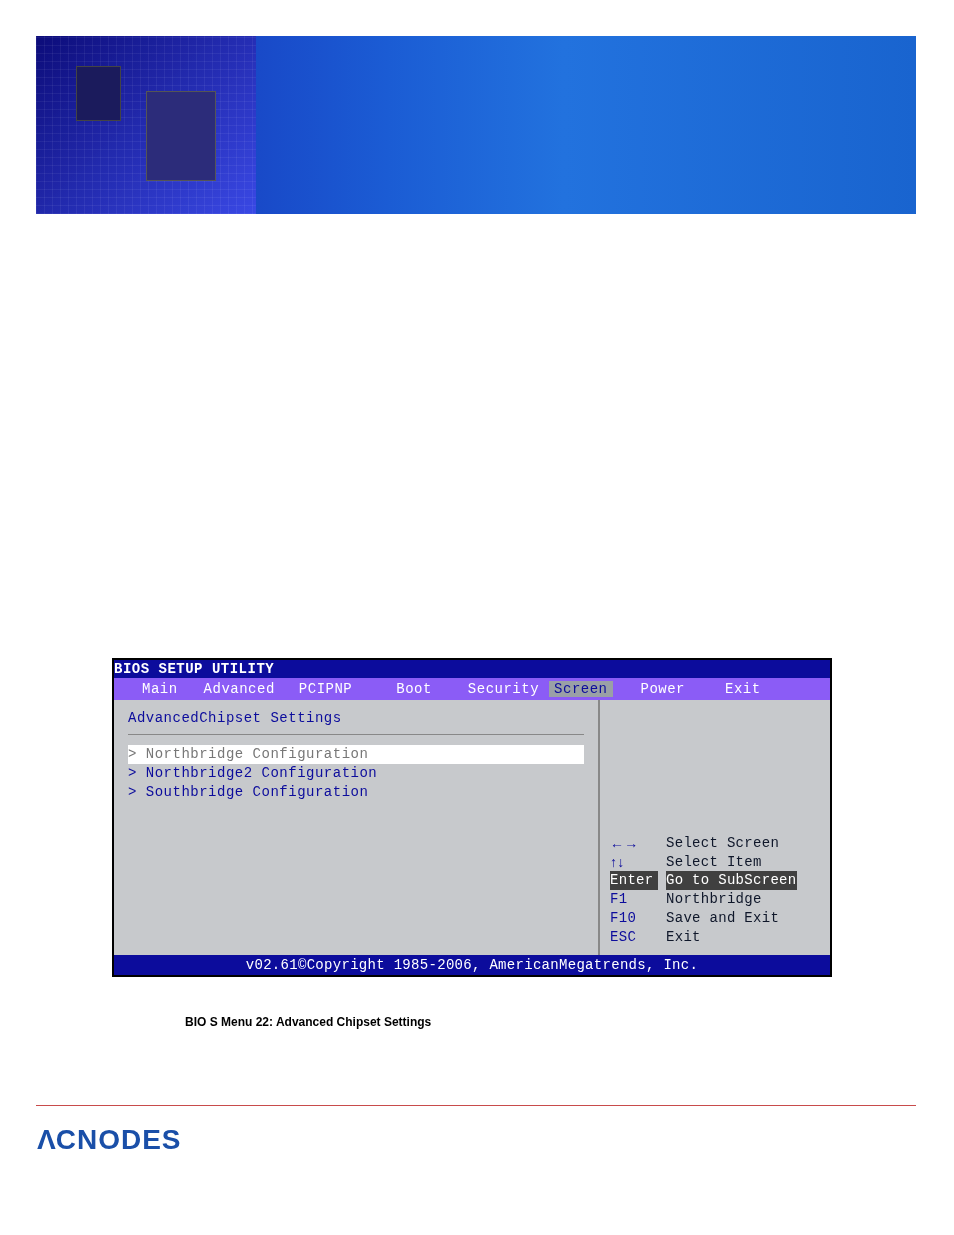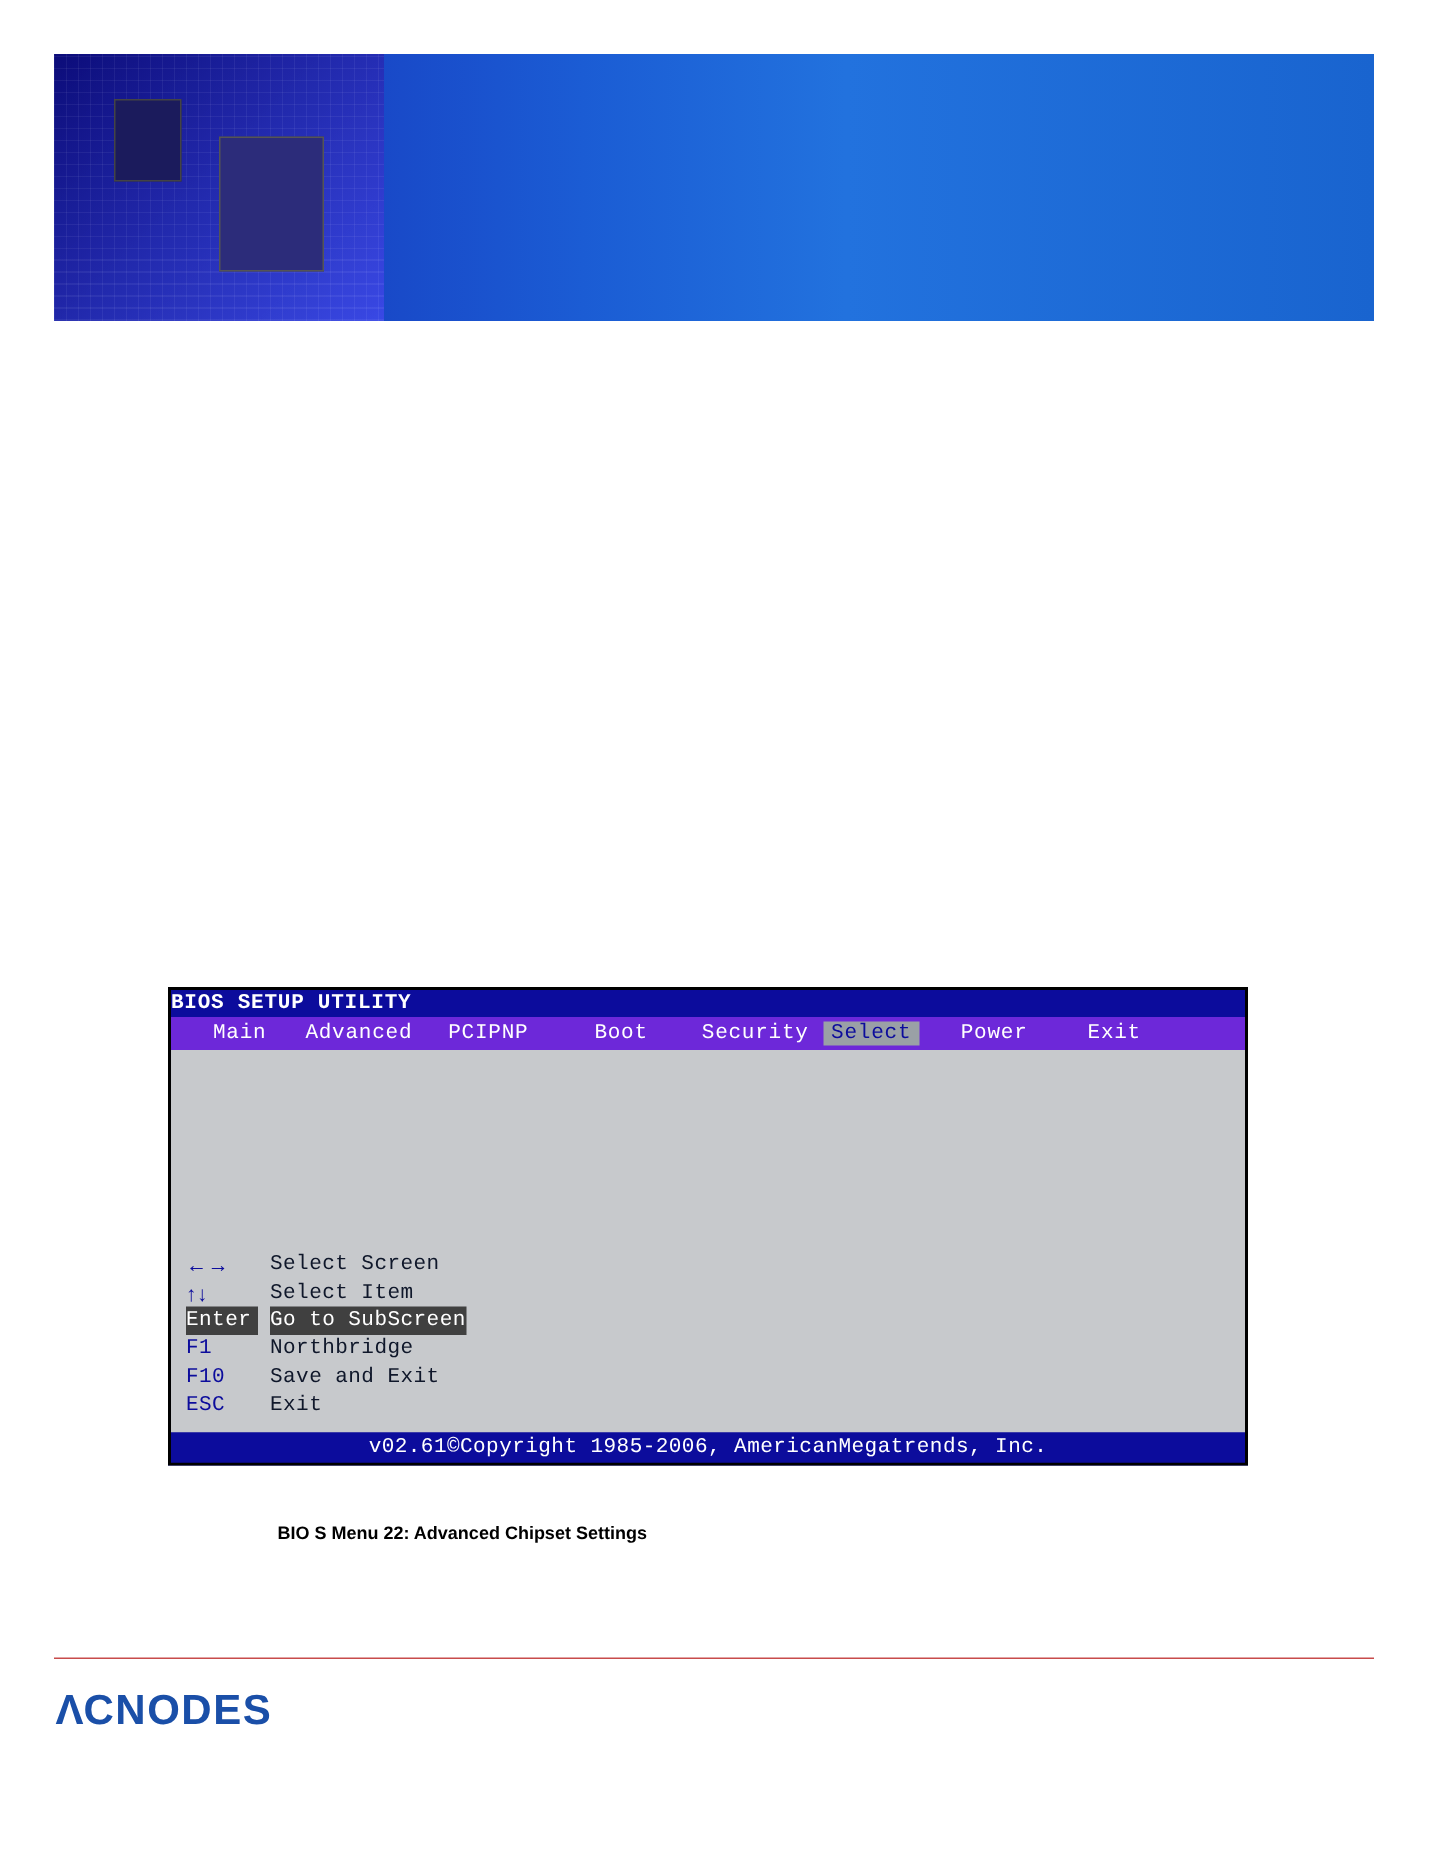--- a/index.html
+++ b/index.html
@@ -45,21 +45,21 @@
   .bios-title {
     text-align: left;
     color: #fff;
     background: #0c0c9c;
     padding: 1px 0;
     font-weight: bold;
     letter-spacing: 0.5px;
   }
   .bios-tabs {
     display: flex;
-    background: #6d28d9;
+    background: #8b5cf6;
     padding: 0 20px;
     height: 22px;
     align-items: center;
   }
   .bios-tab {
     color: #fff;
     padding: 0 8px;
     letter-spacing: 0.5px;
   }
   .bios-tab.sel {
@@ -160,25 +160,32 @@
 </div>
 
 <div class="bios-box">
   <div class="bios-title">BIOS SETUP UTILITY</div>
   <div class="bios-tabs">
     <span class="bios-tab">Main</span>
     <span class="bios-tab" style="margin-left:10px">Advanced</span>
     <span class="bios-tab" style="margin-left:8px">PCIPNP</span>
     <span class="bios-tab" style="margin-left:28px">Boot</span>
     <span class="bios-tab" style="margin-left:20px">Security</span>
-    <span class="bios-tab sel" style="margin-left:2px">Select</span>
+    <span class="bios-tab sel" style="margin-left:2px">Screen</span>
     <span class="bios-tab" style="margin-left:20px">Power</span>
     <span class="bios-tab" style="margin-left:24px">Exit</span>
   </div>
   <div class="bios-body">
+    <div class="bios-left">
+      <div class="bios-left-title">AdvancedChipset Settings</div>
+      <hr class="bios-hr">
+      <div class="bios-item selected">&gt; Northbridge Configuration</div>
+      <div class="bios-item">&gt; Northbridge2 Configuration</div>
+      <div class="bios-item">&gt; Southbridge Configuration</div>
+    </div>
     <div class="bios-right">
       <div class="help-block">
         <div class="help-row">
           <span class="help-key help-arrows">←→</span>
           <span class="help-text">Select Screen</span>
         </div>
         <div class="help-row">
           <span class="help-key help-arrows">↑↓</span>
           <span class="help-text">Select Item</span>
         </div>

